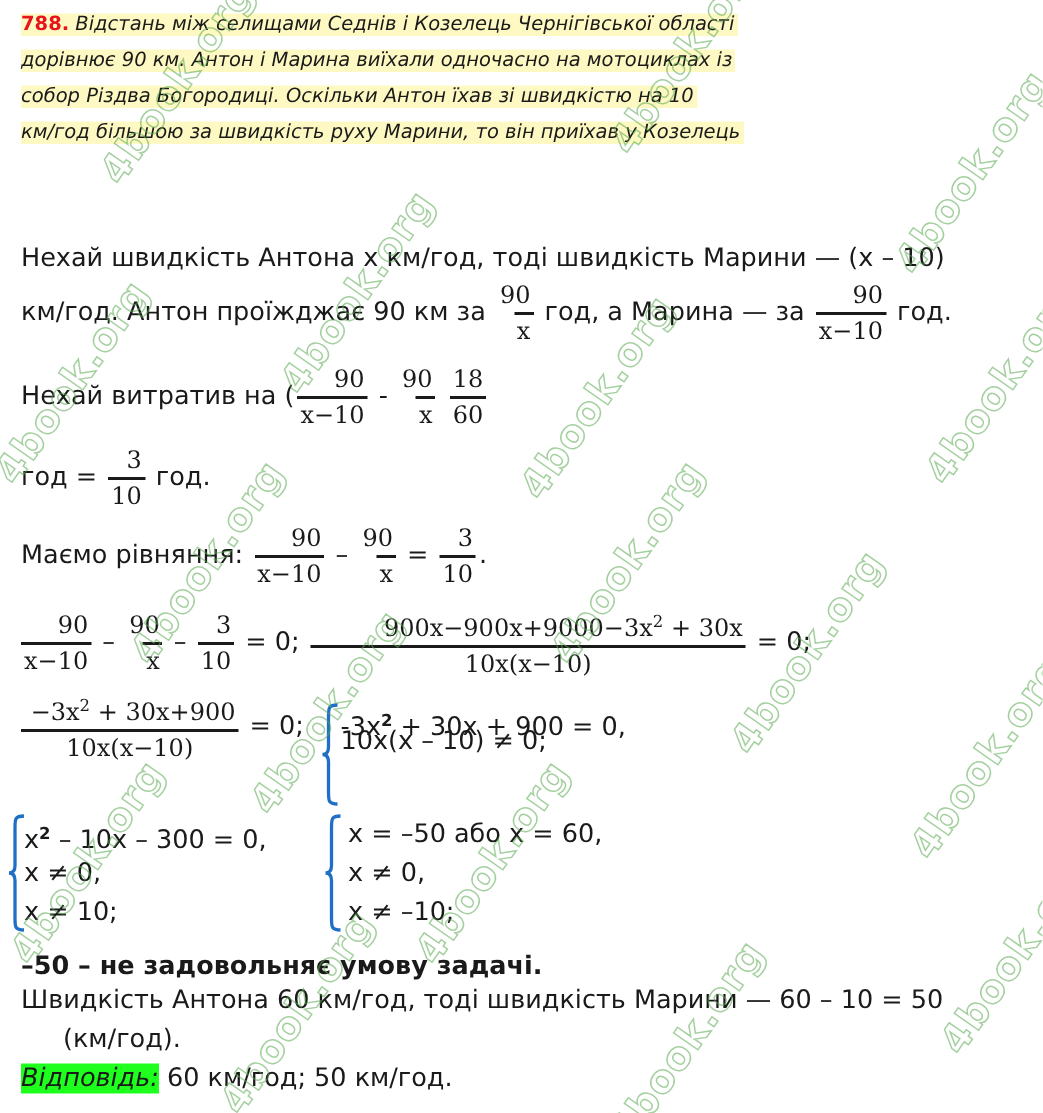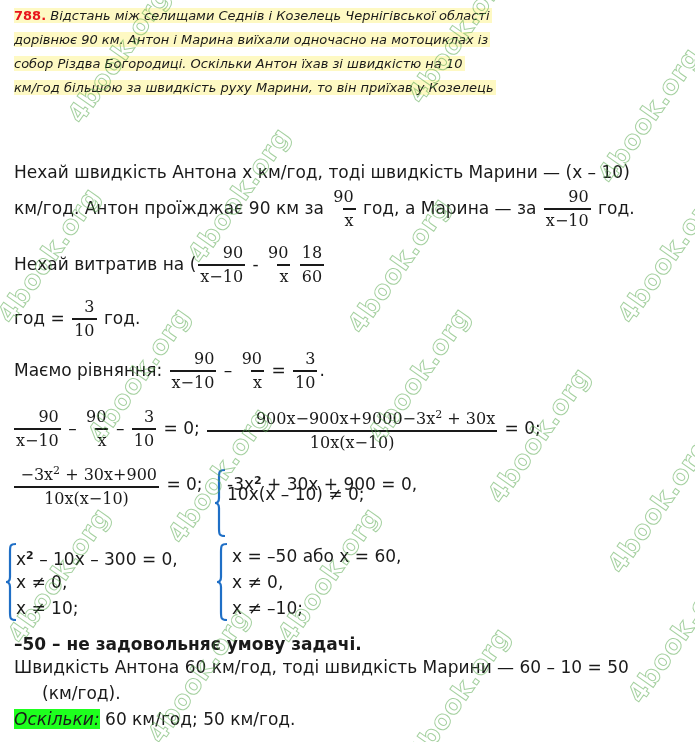--- a/index.html
+++ b/index.html
@@ -145,21 +145,21 @@
     </svg>
 </div>
 <div class="t" style="top:546px; left:232px;">x = –50 або x = 60,</div>
 <div class="t" style="top:572px; left:232px;">x ≠ 0,</div>
 <div class="t" style="top:598px; left:232px;">x ≠ –10;</div>
 
 <div class="t" style="top:634px;font-weight:bold;">–50 – не задовольняє умову задачі.</div>
 <div class="t" style="top:657px;">Швидкість Антона 60 км/год, тоді швидкість Марини — 60 – 10 = 50</div>
 <div class="t" style="top:683px;margin-left:28px;">(км/год).</div>
 <div class="t" style="top:709px;">
-  <span class="ans">Оскільки:</span>
+  <span class="ans">Відповідь:</span>
   <span>60 км/год; 50 км/год.</span>
 </div>
 
 <div class="wm" style="left:40px; top:40px;">4book.org</div>
 <div class="wm" style="left:380px; top:20px;">4book.org</div>
 <div class="wm" style="left:570px; top:100px;">4book.org</div>
 <div class="wm" style="left:160px; top:180px;">4book.org</div>
 <div class="wm" style="left:-30px; top:240px;">4book.org</div>
 <div class="wm" style="left:320px; top:250px;">4book.org</div>
 <div class="wm" style="left:590px; top:240px;">4book.org</div>

